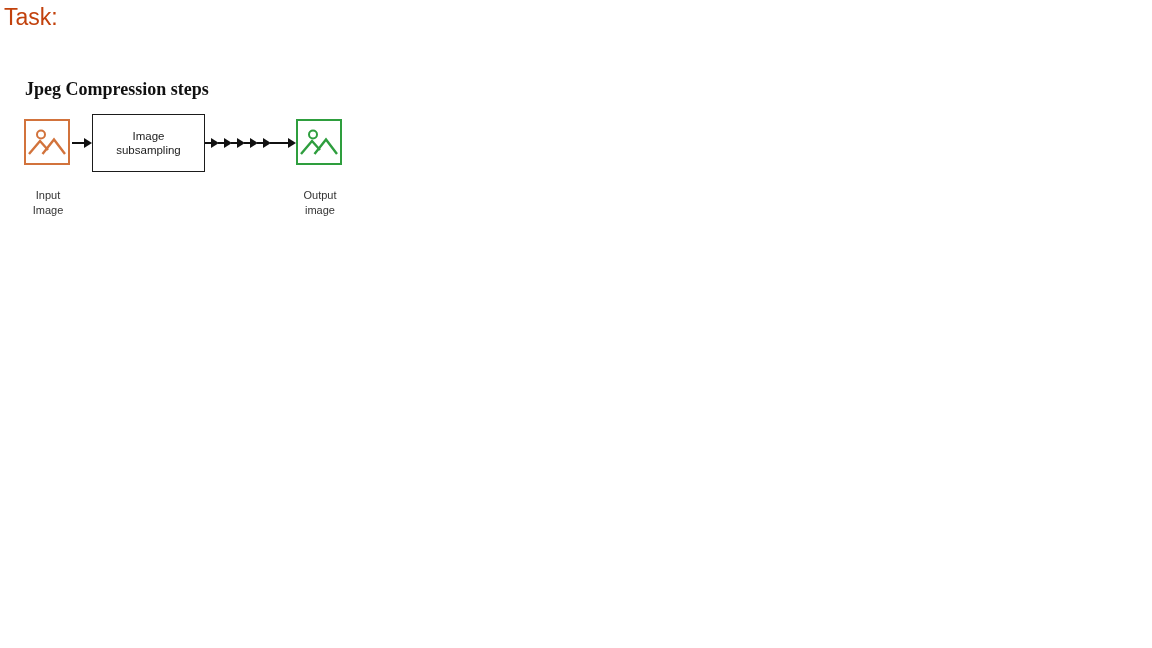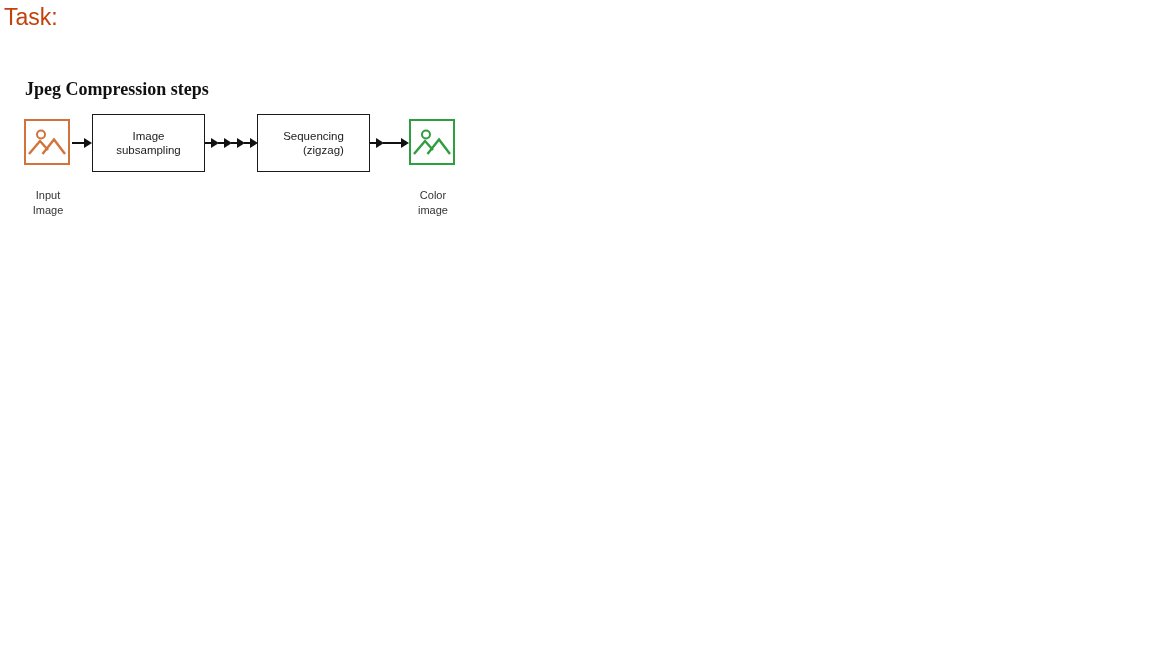--- a/index.html
+++ b/index.html
@@ -200,26 +200,20 @@
       <span class="shaft"></span>
       <span class="head"></span>
     </div>
 
 
     <div class="arrow narrow">
       <span class="shaft"></span>
       <span class="head"></span>
     </div>
 
-    <div class="step-box">
-      <span class="lbl">
-        <span>Sequencing</span>
-        <span class="l2">(zigzag)</span>
-      </span>
-    </div>
 
     <div class="arrow narrow">
       <span class="shaft"></span>
       <span class="head"></span>
     </div>
 
 
     <div class="arrow wide">
       <span class="shaft"></span>
       <span class="head"></span>
@@ -227,19 +221,19 @@
 
     <div class="endpoint out">
       <div class="icon-box">
         <svg viewBox="0 0 42 42" xmlns="http://www.w3.org/2000/svg">
           <circle cx="15" cy="13.5" r="4" fill="none" stroke="#2e9e3e" stroke-width="2"></circle>
           <path d="M3 33 L14 20 L22 29" fill="none" stroke="#2e9e3e" stroke-width="2.4" stroke-linejoin="miter" stroke-linecap="butt"></path>
           <path d="M16.5 33 L28 18.5 L39 33" fill="none" stroke="#2e9e3e" stroke-width="2.4" stroke-linejoin="miter" stroke-linecap="butt"></path>
         </svg>
       </div>
       <div class="caption">
-        <span>Color</span><br>
+        <span>Output</span><br>
         <span>image</span>
       </div>
     </div>
 
   </div>
 </div>
 
 </body></html>

